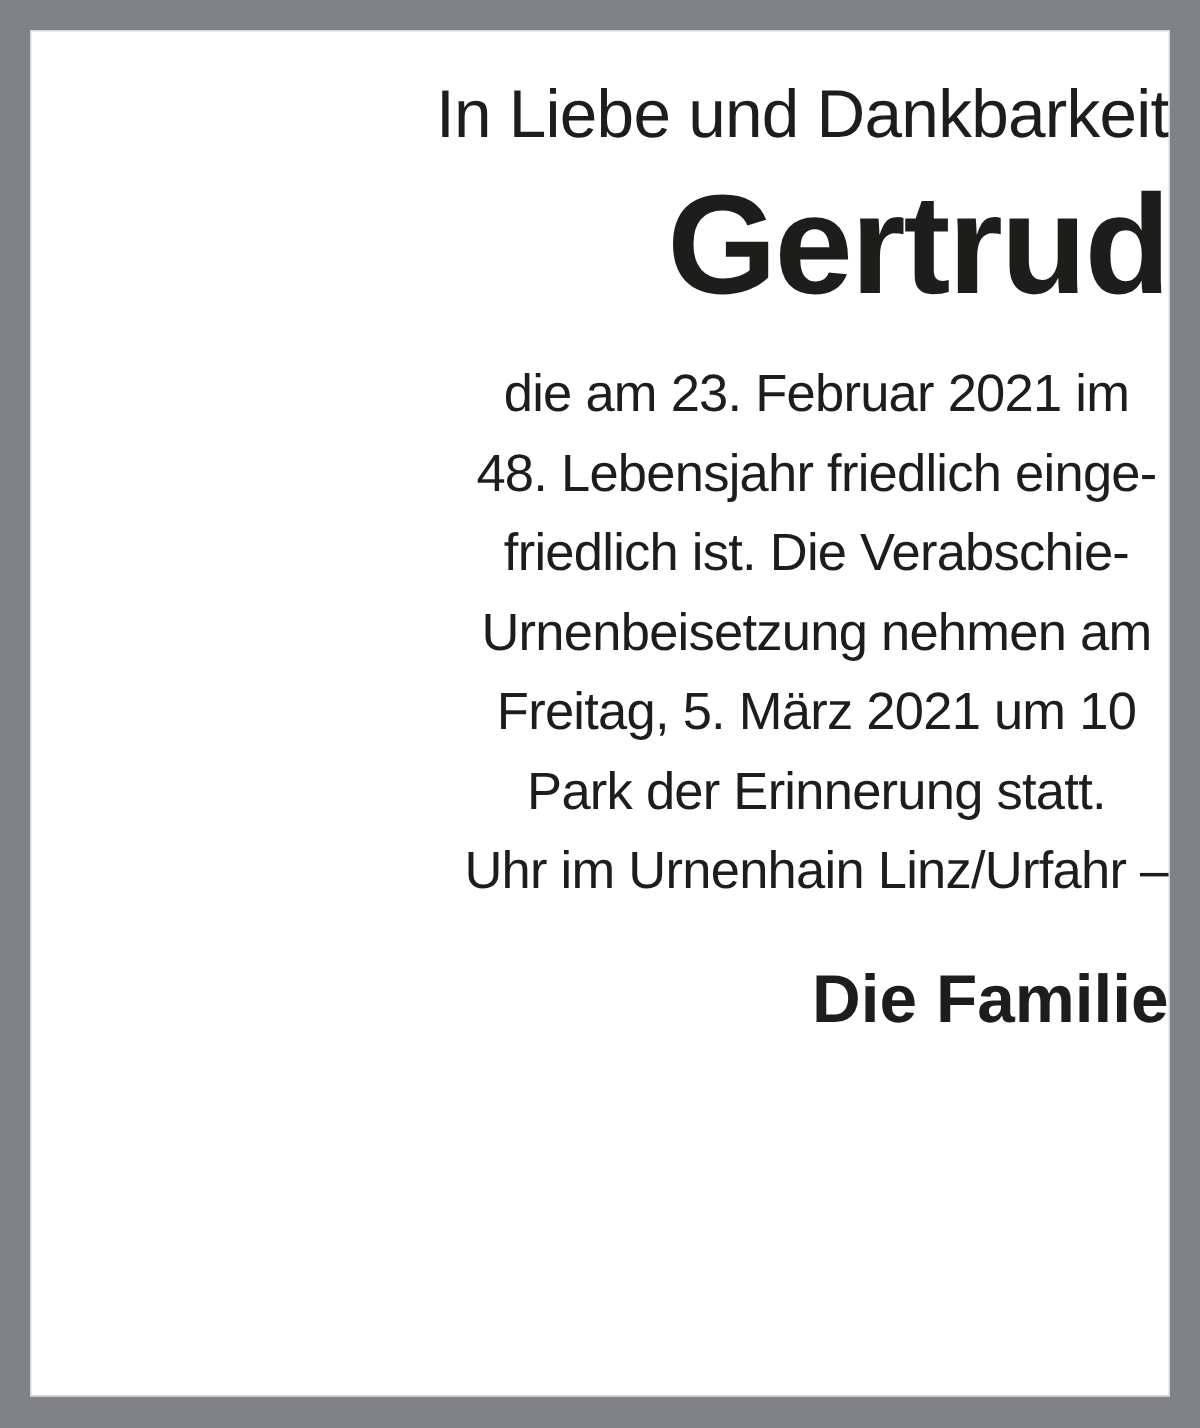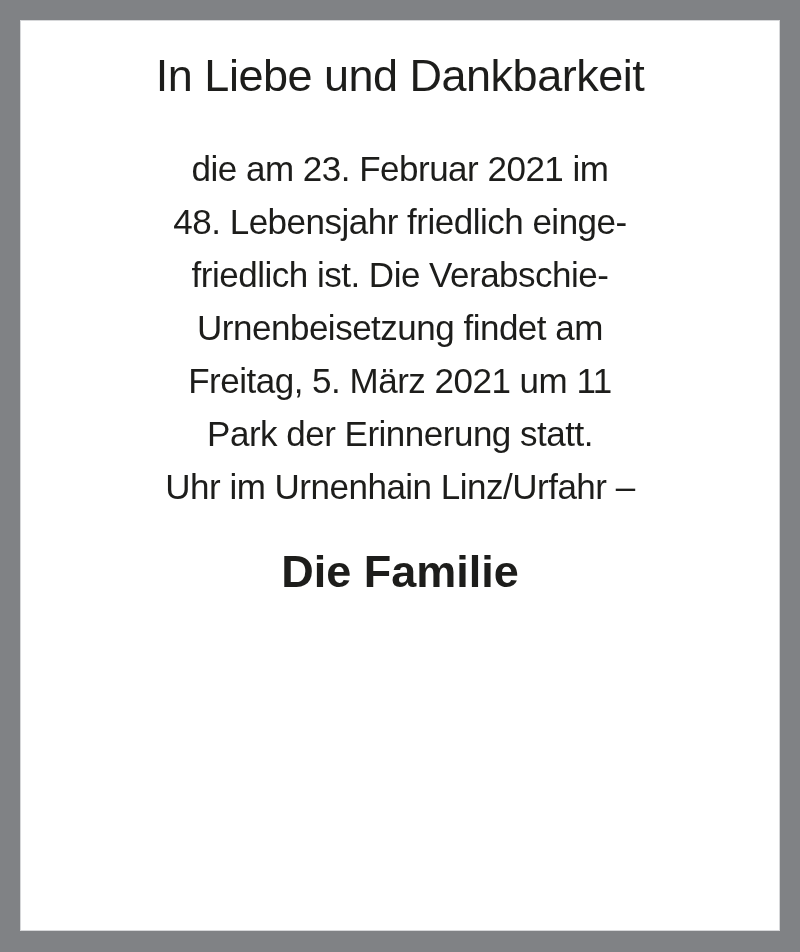--- a/index.html
+++ b/index.html
@@ -20,21 +20,21 @@
     box-sizing: border-box;
     width: 100%;
     height: 100%;
     background: var(--paper, #ffffff);
     border: 1px solid var(--inner_edge, #d6d7d9);
     color: var(--text, #1d1d1b);
     font-family: "Liberation Sans", "DejaVu Sans", sans-serif;
     text-align: center;
     display: flex;
     flex-direction: column;
-    align-items: center;
+    align-items: flex-end;
     overflow: hidden;
   }
   .intro {
     margin-top: 28px;
     font-size: 45px;
     line-height: 53px;
     font-weight: 400;
     letter-spacing: -0.5px;
     white-space: nowrap;
   }
@@ -66,28 +66,29 @@
 <body>
 
 <div class="frame">
   <div class="paper">
 
     <div class="intro">
       <div>In Liebe und Dankbarkeit</div>
     </div>
 
     <div class="name">
+      <div>Gertrud</div>
     </div>
 
     <div class="bodytext">
       <div>die am 23. Februar 2021 im</div>
       <div>48. Lebensjahr friedlich einge-</div>
       <div>friedlich ist. Die Verabschie-</div>
-      <div>Urnenbeisetzung findet am</div>
-      <div>Freitag, 5. März 2021 um 11</div>
+      <div>Urnenbeisetzung nehmen am</div>
+      <div>Freitag, 5. März 2021 um 10</div>
       <div>Park der Erinnerung statt.</div>
       <div>Uhr im Urnenhain Linz/Urfahr –</div>
     </div>
 
     <div class="signature">Die Familie</div>
 
   </div>
 </div>
 
 </body></html>

